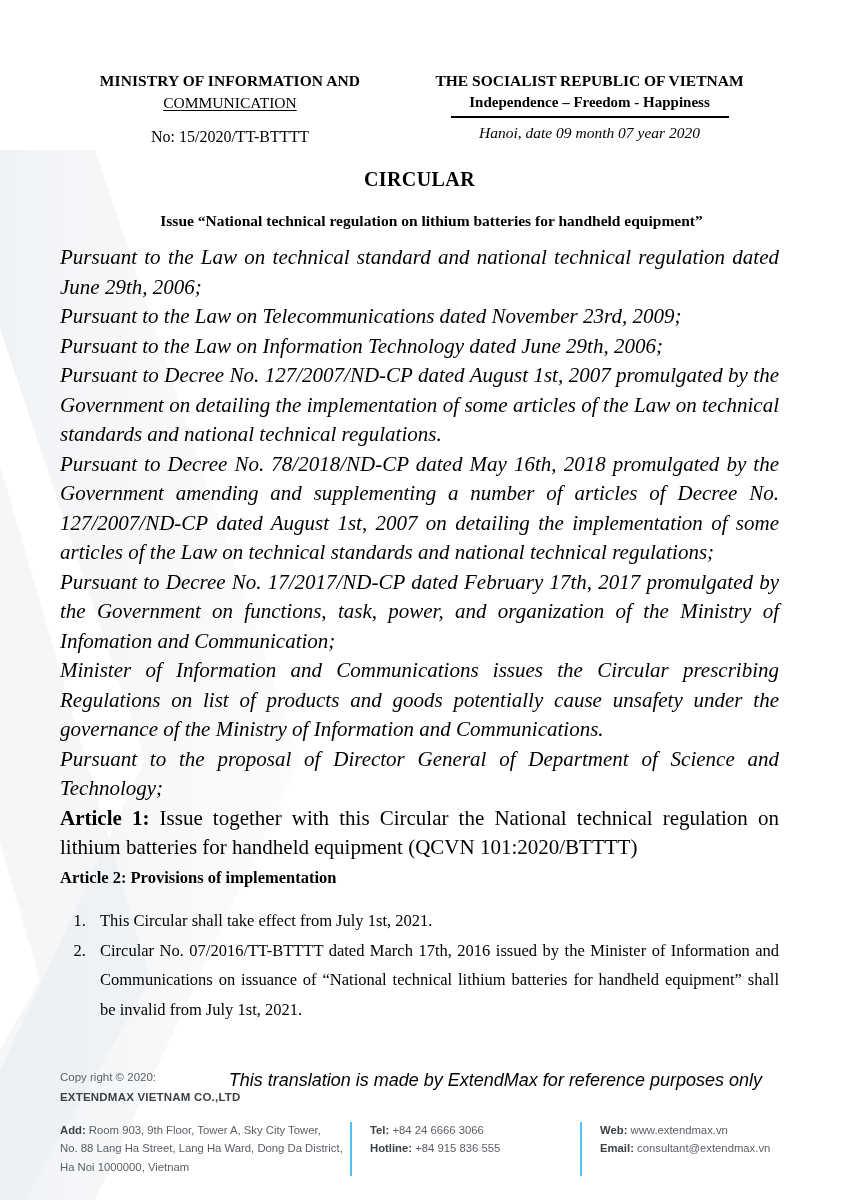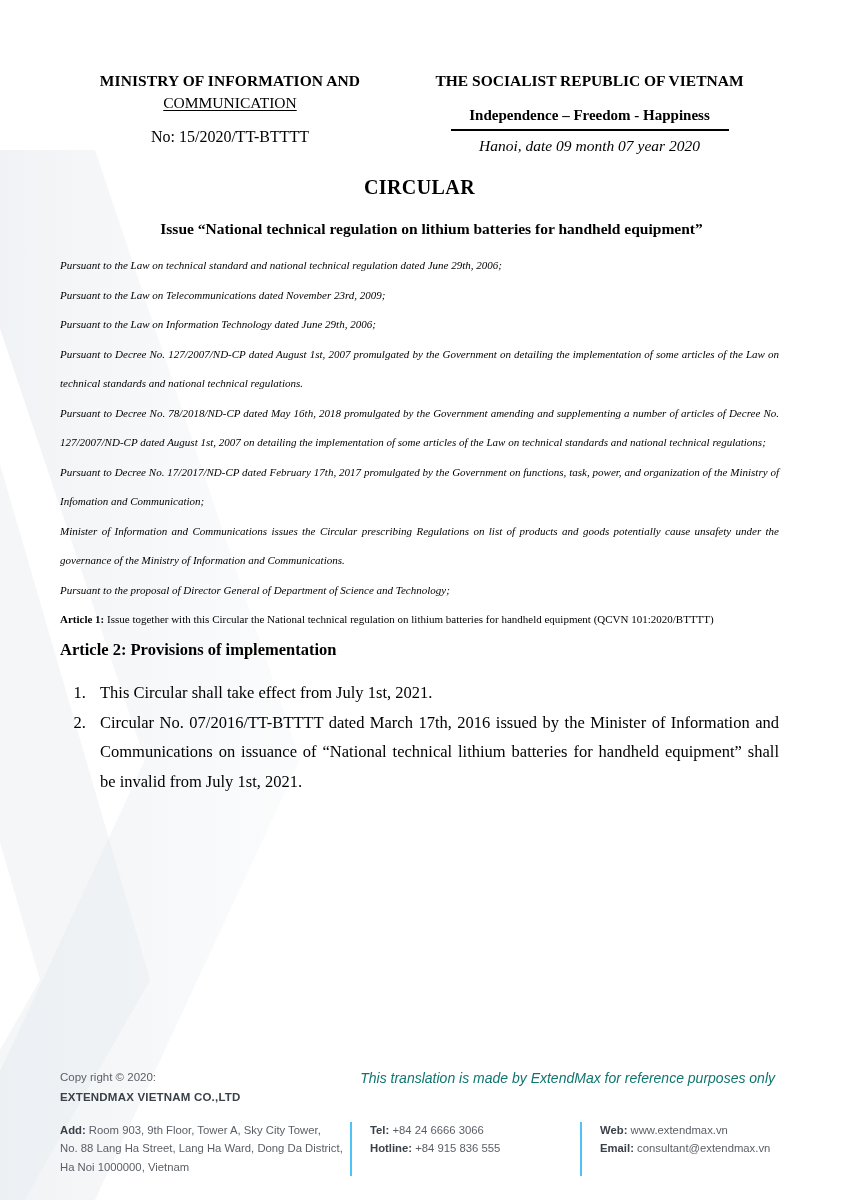--- a/index.html
+++ b/index.html
@@ -69,21 +69,21 @@
     line-height: 1.4;
   }
   .country {
     font-weight: bold;
     font-size: 15.5px;
     line-height: 1.45;
   }
   .motto {
     font-weight: bold;
     font-size: 15px;
-    margin-top: 13px;
+    margin-top: 0;
     line-height: 1.45;
   }
   .motto-rule {
     width: 278px;
     height: 1.4px;
     background: #000;
     margin: 2px auto 0 auto;
   }
   .place-date {
     font-style: italic;
@@ -111,21 +111,21 @@
   }
 
   
   .body-wrap {
     padding: 0 60px;
     box-sizing: border-box;
     margin-top: 13px;
   }
   p.para {
     margin: 0;
-    font-size: 11px;
+    font-size: 21px;
     line-height: 29.5px;
     text-align: justify;
     text-justify: inter-word;
     font-style: italic;
   }
   p.para.roman {
     font-style: normal;
   }
   .b {
     font-weight: bold;
@@ -173,25 +173,25 @@
   }
   .company {
     font-size: 11.5px;
     color: #3b4149;
     font-weight: bold;
     letter-spacing: 0.2px;
     line-height: 1.9;
   }
   .translation-note {
     position: absolute;
-    right: 4px;
+    right: 17px;
     top: 1px;
-    font-size: 14px;
+    font-size: 18px;
     font-style: italic;
-    color: #0f766e;
+    color: #000000;
     white-space: nowrap;
   }
   .footer-cols {
     display: flex;
     align-items: flex-start;
     margin-top: 6px;
   }
   .fcol {
     font-size: 11.3px;
     color: #5a5f66;

